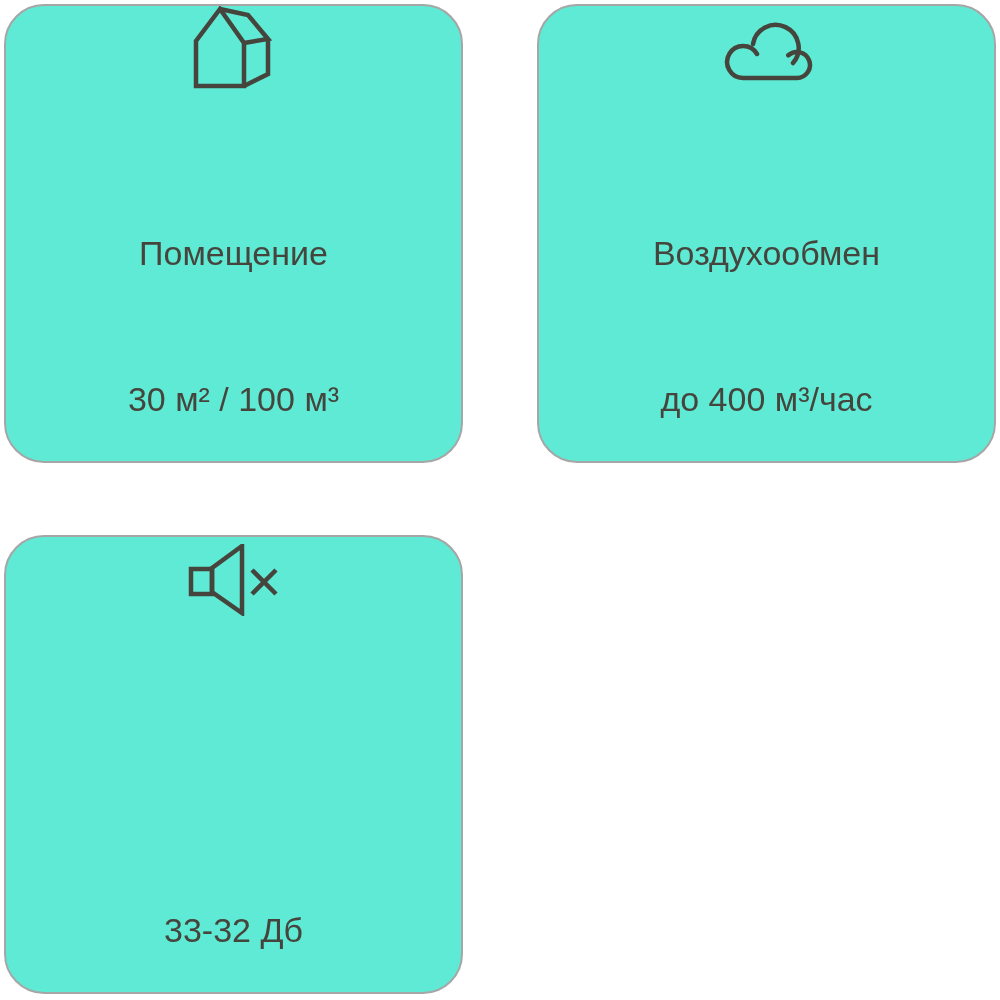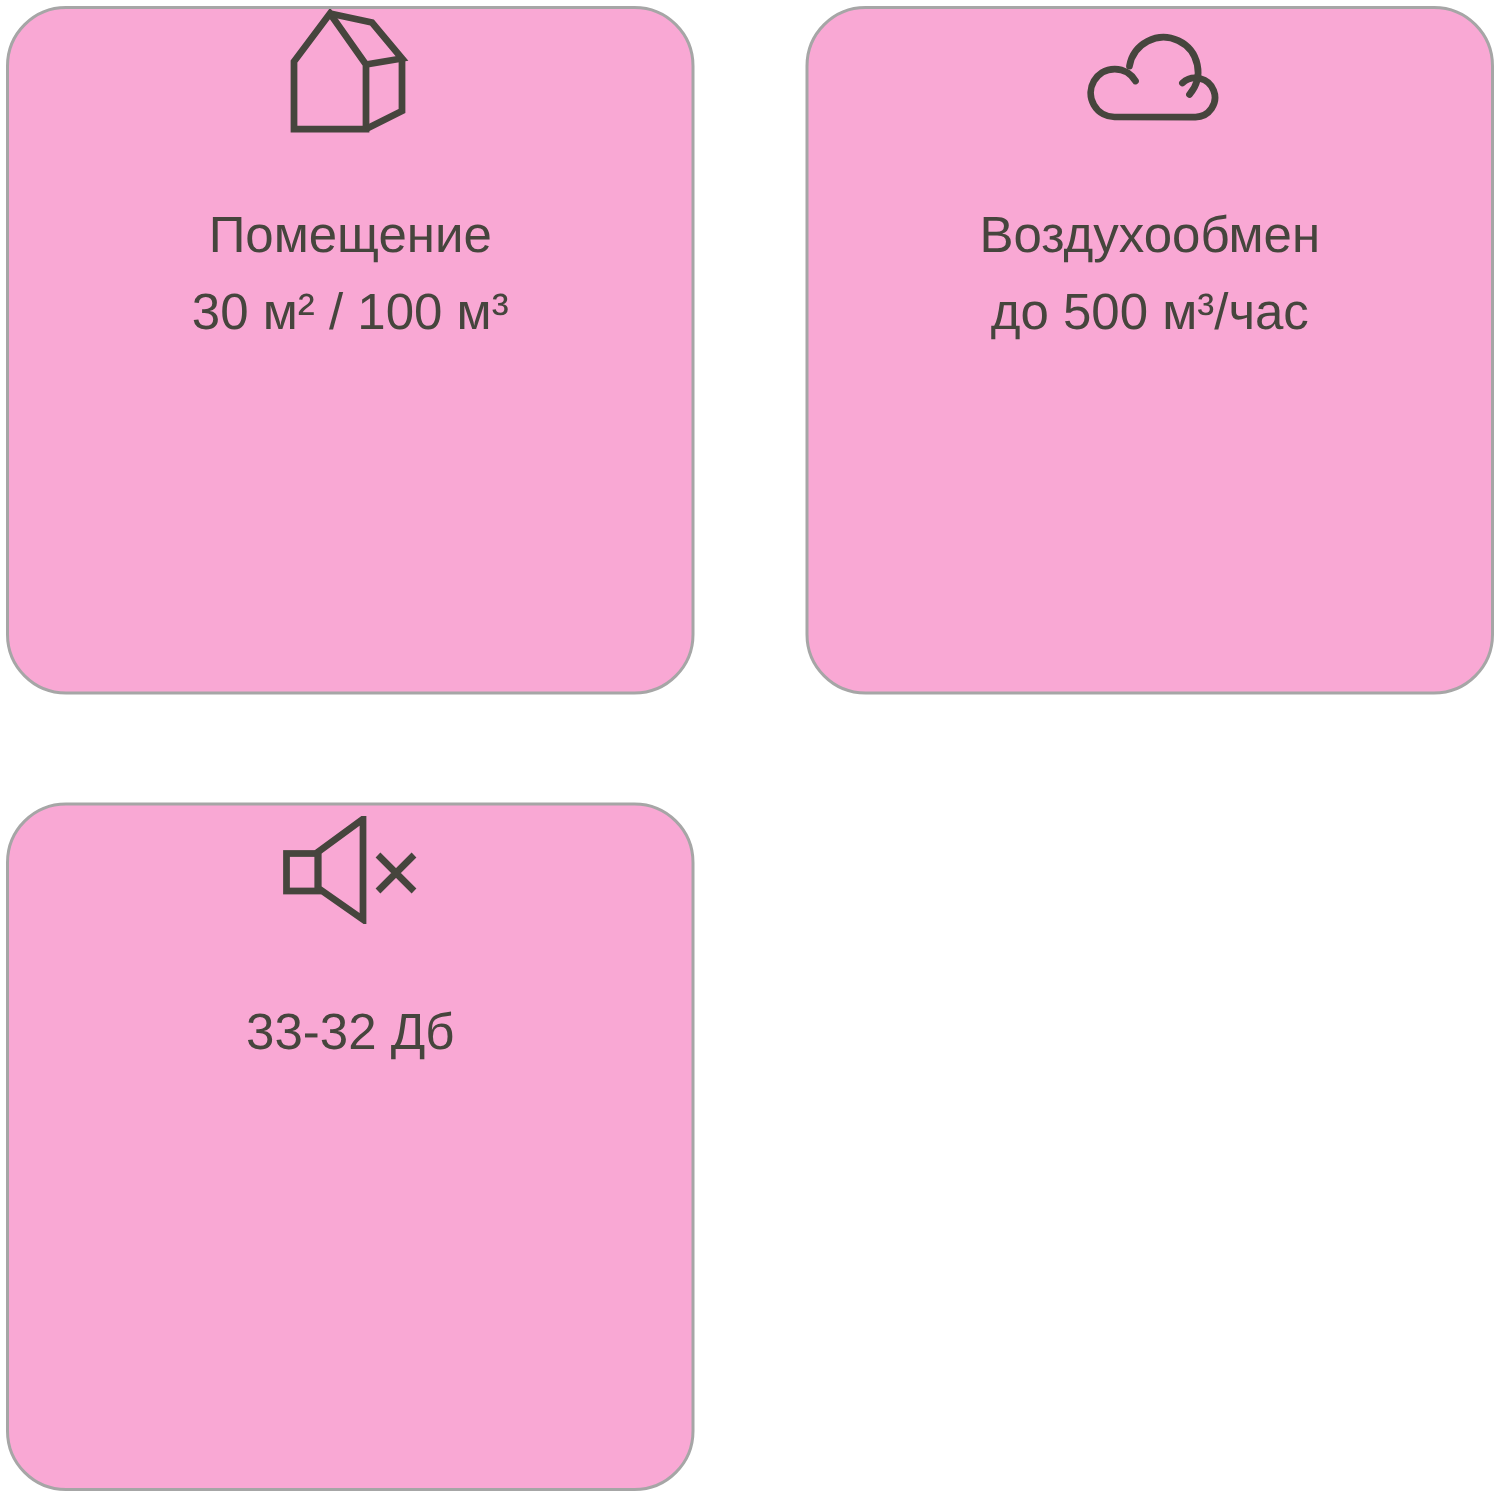--- a/index.html
+++ b/index.html
@@ -10,23 +10,23 @@
     grid-template-columns:459px 459px;
     grid-template-rows:459px 459px;
     column-gap:74px;row-gap:72px;
     background:var(--background,#fff);
     font-family:"Liberation Sans",sans-serif;
   }
   .card{
     box-sizing:border-box;
     border:2px solid var(--card-border-color,#a6a6a6);
     border-radius:40px;
-    background:#f9a8d4;
+    background:#5eead4;
     display:flex;flex-direction:column;
-    align-items:center;justify-content:flex-start;
+    align-items:center;justify-content:space-between;
     padding-bottom:36px;
   }
   .icon{
     height:86px;display:flex;align-items:center;justify-content:center;
     color:var(--icon-stroke,#46453d);
     margin-bottom:40px;
   }
   .icon svg{display:block;}
   .icon svg path, .icon svg rect, .icon svg line{
     fill:none;stroke:currentColor;stroke-width:4.5px;
@@ -57,21 +57,21 @@
 
 
   <section class="card">
     <div class="icon soft">
       <svg width="95" height="70" viewBox="0 0 95 70" aria-hidden="true">
         <path d="M38,40 A16 16 0 1 0 24,64 L78,64 A13 13 0 1 0 69.3,41.3"></path>
         <path d="M34,30 A23 23 0 1 1 74,49"></path>
       </svg>
     </div>
     <div class="title">Воздухообмен</div>
-    <div class="value">до 500 м³/час</div>
+    <div class="value">до 400 м³/час</div>
   </section>
 
   <section class="card">
     <div class="icon">
       <svg width="92" height="72" viewBox="0 0 92 72" aria-hidden="true">
         <rect x="3" y="25" width="21" height="25" stroke-linejoin="miter"></rect>
         <path d="M24,24 L54,2 L54,69 L24,48 Z" stroke-linejoin="miter"></path>
         <path d="M64,26 L88,50 M88,26 L64,50"></path>
       </svg>
     </div>

